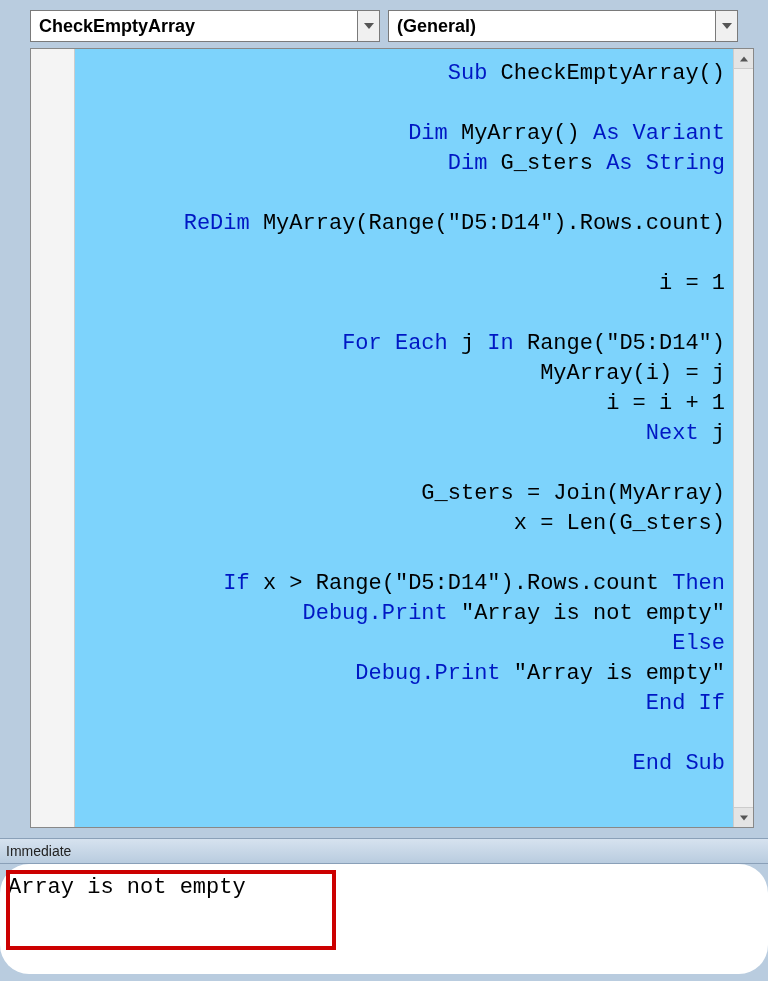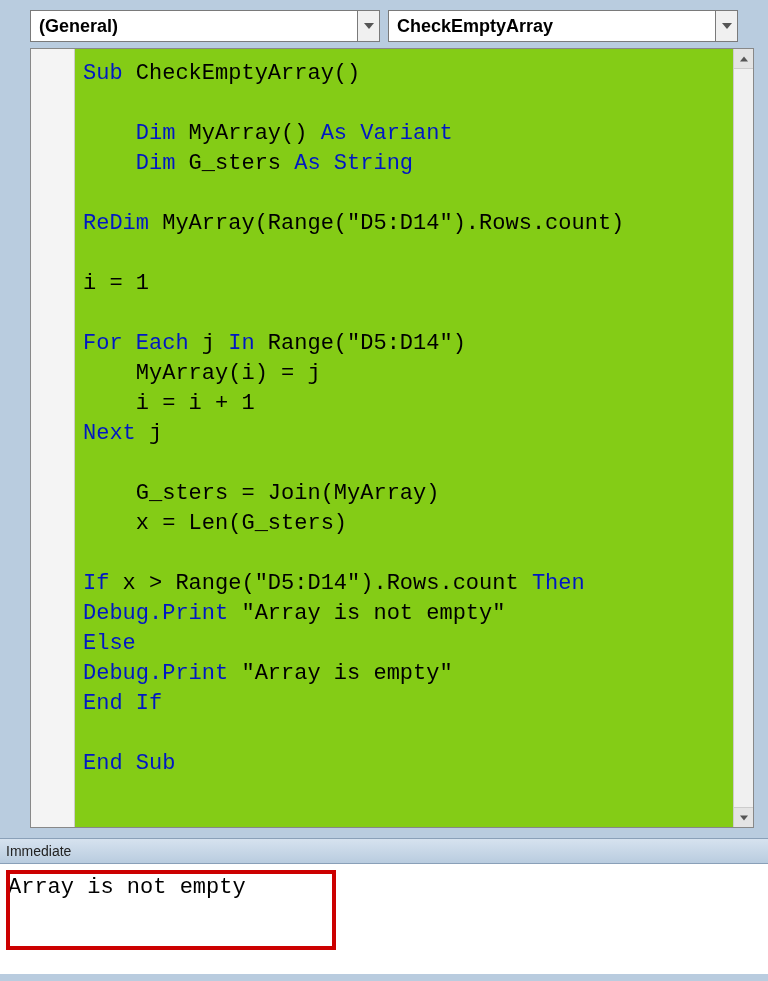--- a/index.html
+++ b/index.html
@@ -40,25 +40,26 @@
     border-left: 1px solid #7a7a7a;
     background: #f0f0f0;
     display: flex;
     align-items: center;
     justify-content: center;
   }
   .dropdown .arrow svg { width: 10px; height: 6px; }
   .dd-label { font-weight: 700; }
   .code-wrap {
     margin: 0 14px 0 30px;
-    background: #84cc16;
+    background: #7dd3fc;
     border: 1px solid #888;
     height: 780px;
     display: flex;
     position: relative;
+    text-align: right;
   }
   .code-gutter {
     width: 44px;
     background: #f4f4f4;
     border-right: 1px solid #ccc;
   }
   .code-area {
     flex: 1;
     padding: 10px 8px;
     font-family: Consolas, "Courier New", monospace;
@@ -96,47 +97,48 @@
     border-top: 1px solid #8aa0b8;
     border-bottom: 1px solid #8aa0b8;
     font-size: 14px;
     color: #222;
   }
   .immediate-pane {
     background: #fff;
     padding: 10px 8px;
     height: 110px;
     position: relative;
+    border-radius: 29px;
   }
   .immediate-output {
     font-family: Consolas, "Courier New", monospace;
     font-size: 22px;
     line-height: 28px;
     white-space: pre;
   }
   .highlight-box {
     position: absolute;
     border: 4px solid #cc0000;
     pointer-events: none;
   }
 </style>
 </head>
 <body>
 
 <div class="top-bar">
   <div class="dropdown">
-    <span class="dd-label">(General)</span>
+    <span class="dd-label">CheckEmptyArray</span>
     <span class="arrow">
       <svg viewBox="0 0 10 6">
           <path d="M0 0 L5 6 L10 0 Z" fill="#555"></path>
         </svg>
     </span>
   </div>
   <div class="dropdown">
-    <span class="dd-label">CheckEmptyArray</span>
+    <span class="dd-label">(General)</span>
     <span class="arrow">
       <svg viewBox="0 0 10 6">
           <path d="M0 0 L5 6 L10 0 Z" fill="#555"></path>
         </svg>
     </span>
   </div>
 </div>
 
 <div class="code-wrap">
   <div class="code-gutter"></div>

